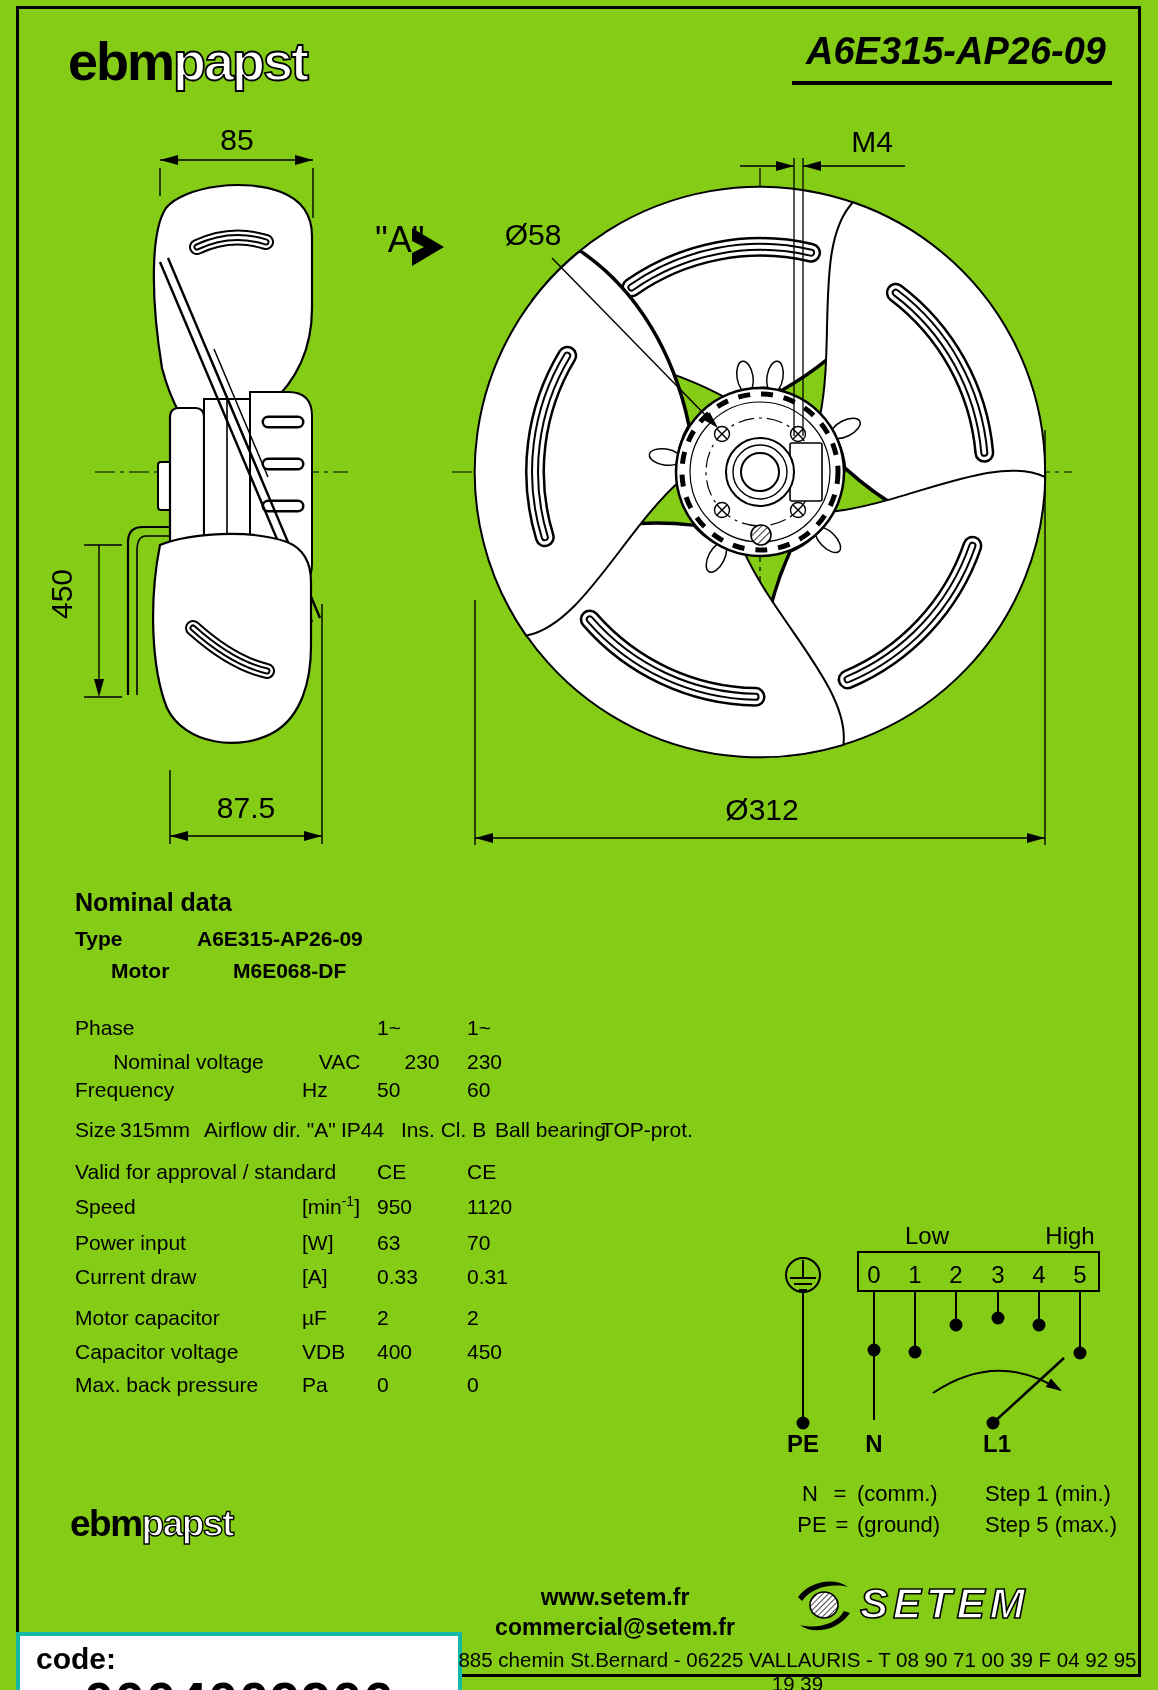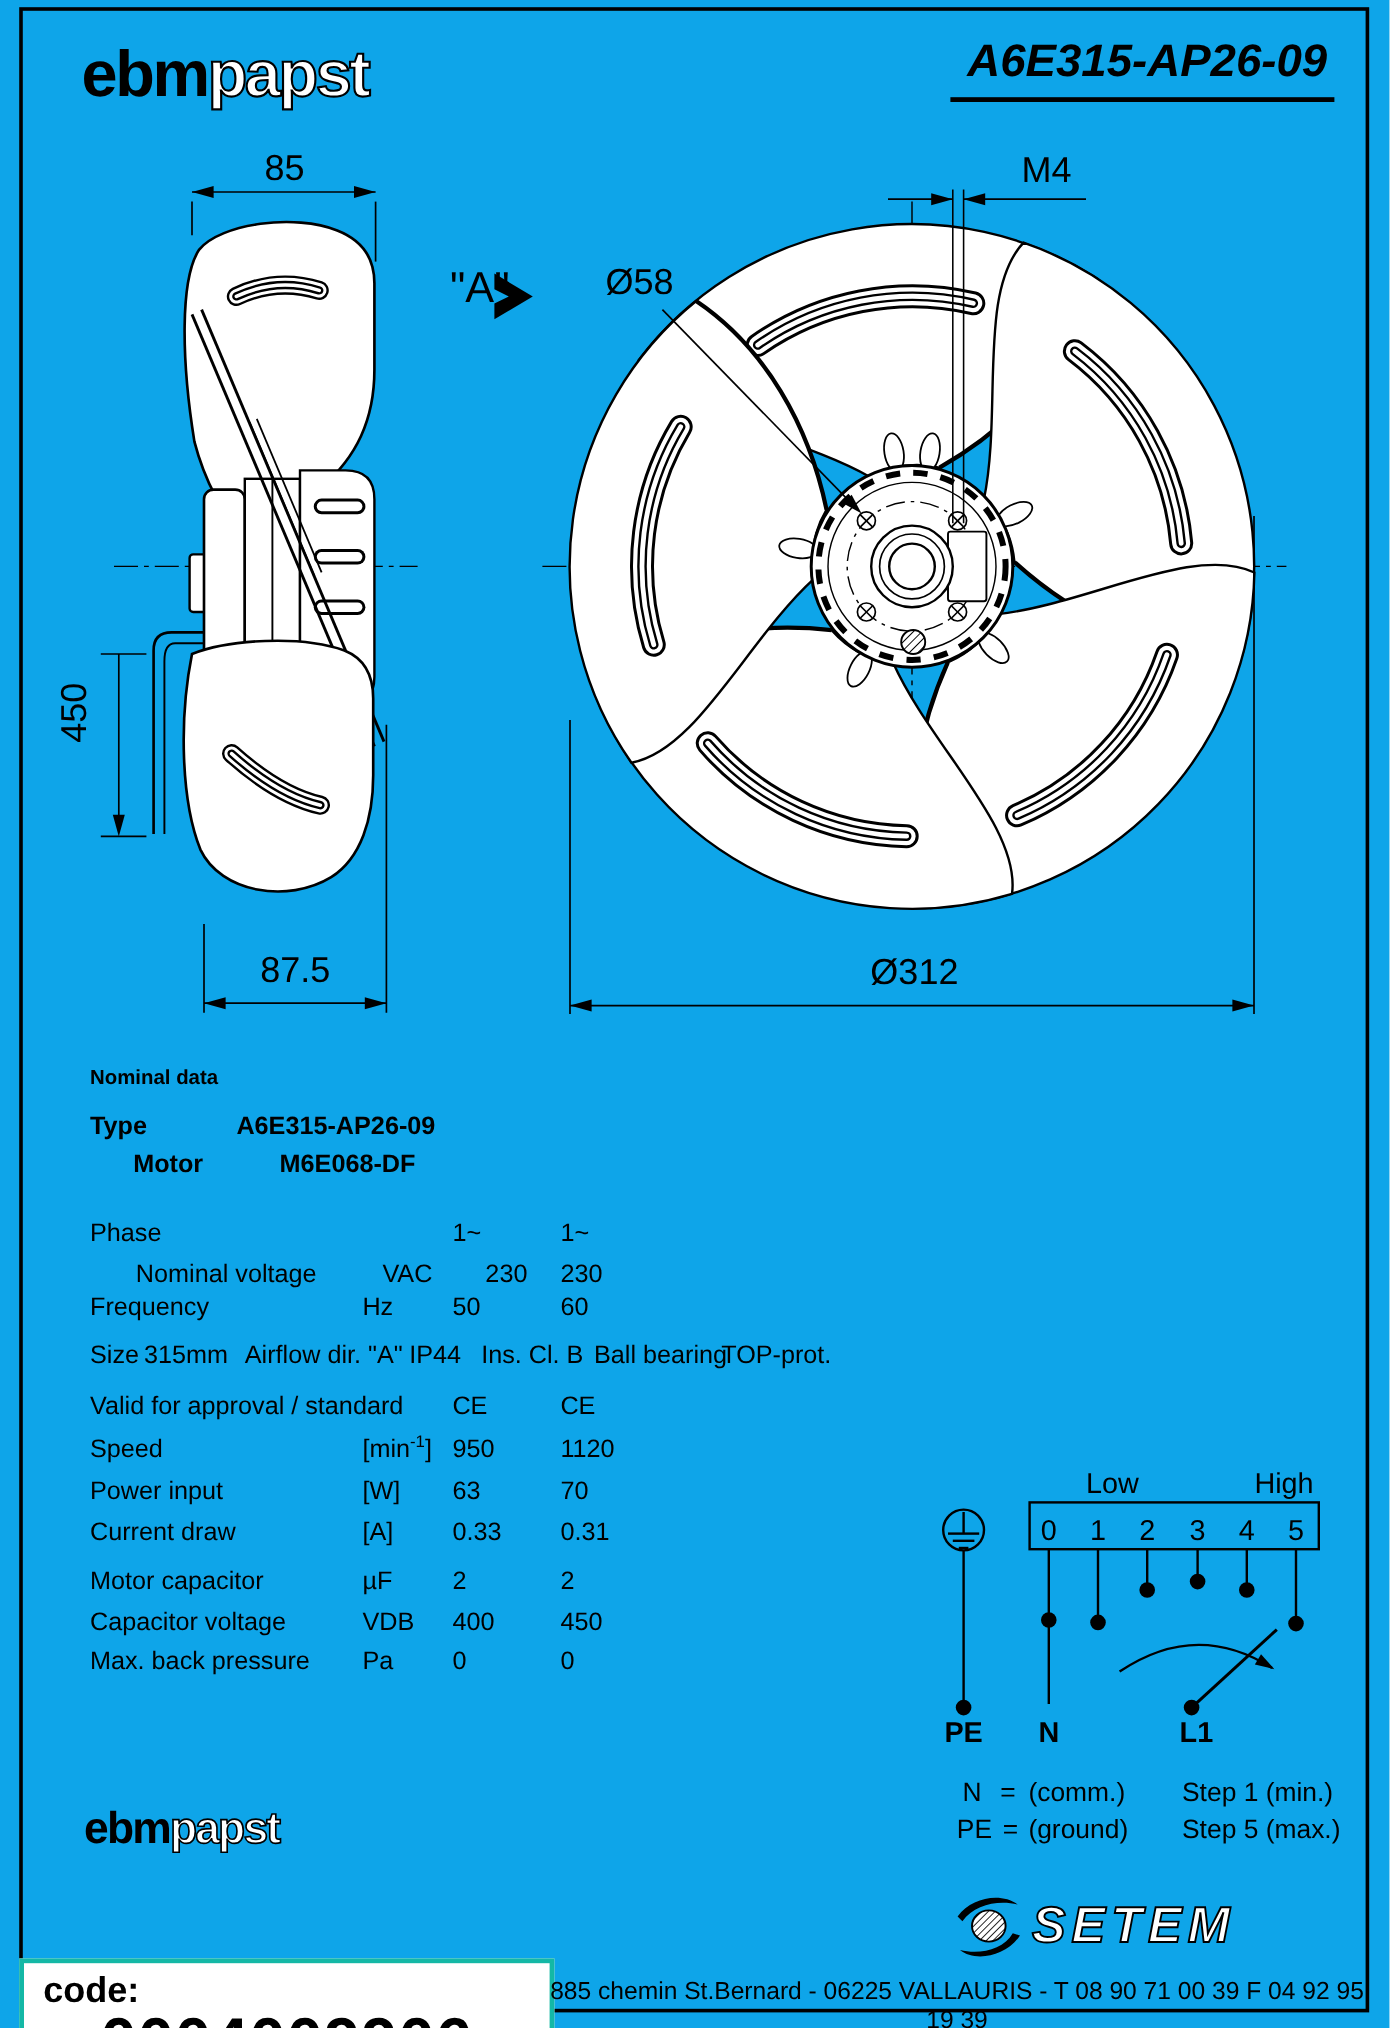--- a/index.html
+++ b/index.html
@@ -1,25 +1,25 @@
 <!DOCTYPE html>
 <html><head>
 <meta charset="utf-8">
 <style>
   html,body{margin:0;padding:0;background:#fff;}
   body{width:1158px;height:1690px;font-family:"Liberation Sans",sans-serif;color:#000;}
-  .page{position:relative;width:1158px;height:1690px;background:#0ea5e9;overflow:hidden;}
+  .page{position:relative;width:1158px;height:1690px;background:#84cc16;overflow:hidden;}
   .frame{position:absolute;left:16px;top:6px;width:1119px;height:1665px;border:3px solid #000;}
   svg{position:absolute;left:0;top:0;}
   .abs{position:absolute;}
   
   .title{position:absolute;top:30px;right:46px;font-style:italic;font-weight:bold;font-size:38px;
          border-bottom:4px solid #000;padding:0 6px 8px 14px;letter-spacing:0px;}
   
-  .nheading{position:absolute;left:75px;top:888px;font-size:17px;font-weight:bold;}
+  .nheading{position:absolute;left:75px;top:888px;font-size:25px;font-weight:bold;}
   .kvrow{position:absolute;left:75px;font-size:21px;font-weight:bold;}
   .kvrow .k{display:inline-block;width:122px;}
   .trow{position:absolute;left:75px;font-size:21px;white-space:nowrap;}
   .trow .c-label{display:inline-block;width:227px;}
   .trow .c-unit{display:inline-block;width:75px;}
   .trow .c-v1{display:inline-block;width:90px;}
   sup{font-size:14px;}
   .r0{top:1016px;} .r1{top:1050px;text-align:center;} .r2{top:1078px;} .r3{top:1160px;} .r4{top:1193px;}
   .r5{top:1231px;} .r6{top:1265px;} .r7{top:1306px;} .r8{top:1340px;} .r9{top:1373px;}
   .sizerow{top:1118px;}
@@ -312,20 +312,24 @@
 
   <svg class="abs" style="left:68px;top:1500px;" width="220" height="50">
     <text x="2" y="36" font-family="Liberation Sans, sans-serif" font-size="37" font-weight="bold" letter-spacing="-1.5"><tspan fill="#000">ebm</tspan><tspan fill="#fff" stroke="#000" stroke-width="1.4">papst</tspan></text>
   </svg>
 
   <div class="codebox">
     <div class="codelabel">code:</div>
     <div class="codevalue">0004009906</div>
   </div>
 
+  <div class="contact">
+    <div>www.setem.fr</div>
+    <div>commercial@setem.fr</div>
+  </div>
   <div class="address">885 chemin St.Bernard  -  06225 VALLAURIS  -  T 08 90 71 00 39  F 04 92 95 19 39</div>
 
   <svg class="abs" style="left:790px;top:1575px;" width="330" height="60">
     <defs>
       <pattern id="hatch2" width="4" height="4" patternTransform="rotate(45)" patternUnits="userSpaceOnUse">
         <rect width="4" height="4" fill="#fff"></rect>
           <line x1="0" y1="0" x2="0" y2="4" stroke="#000" stroke-width="1.4"></line>
       </pattern>
     </defs>
     <g>

